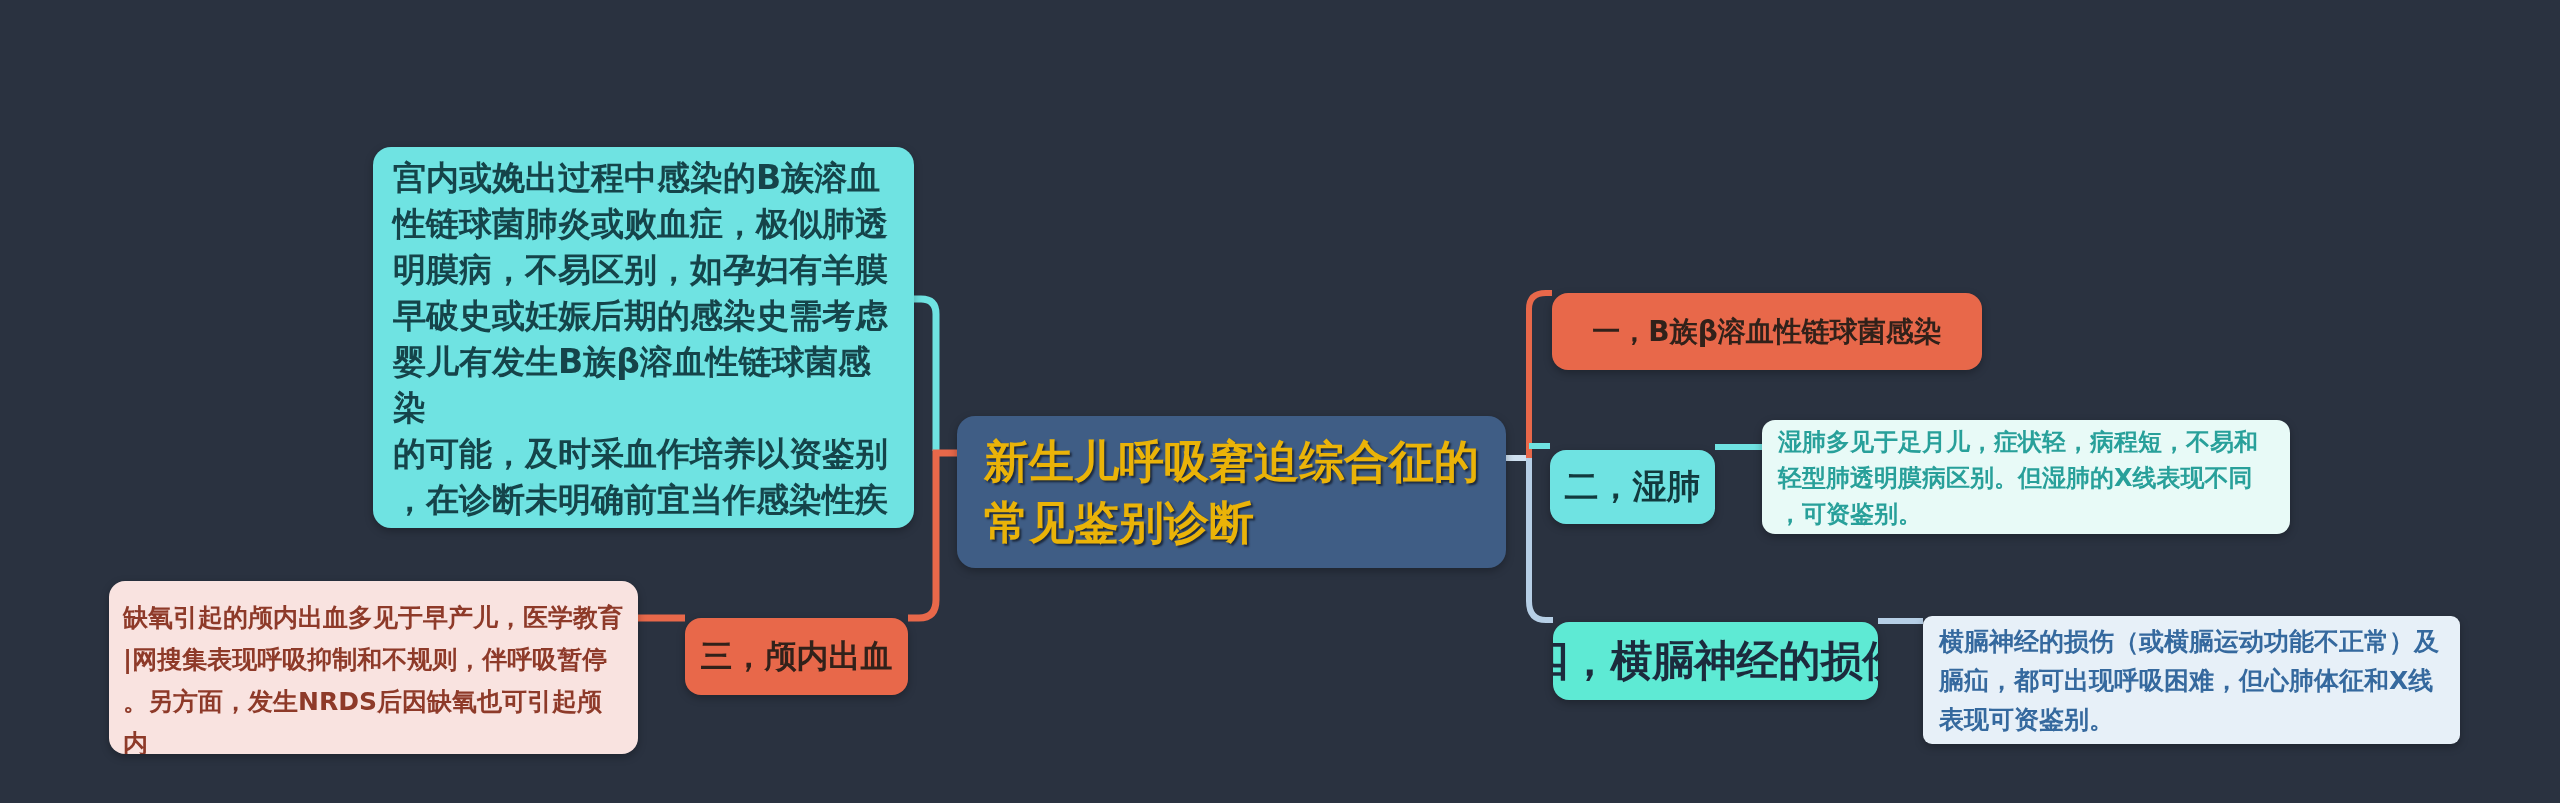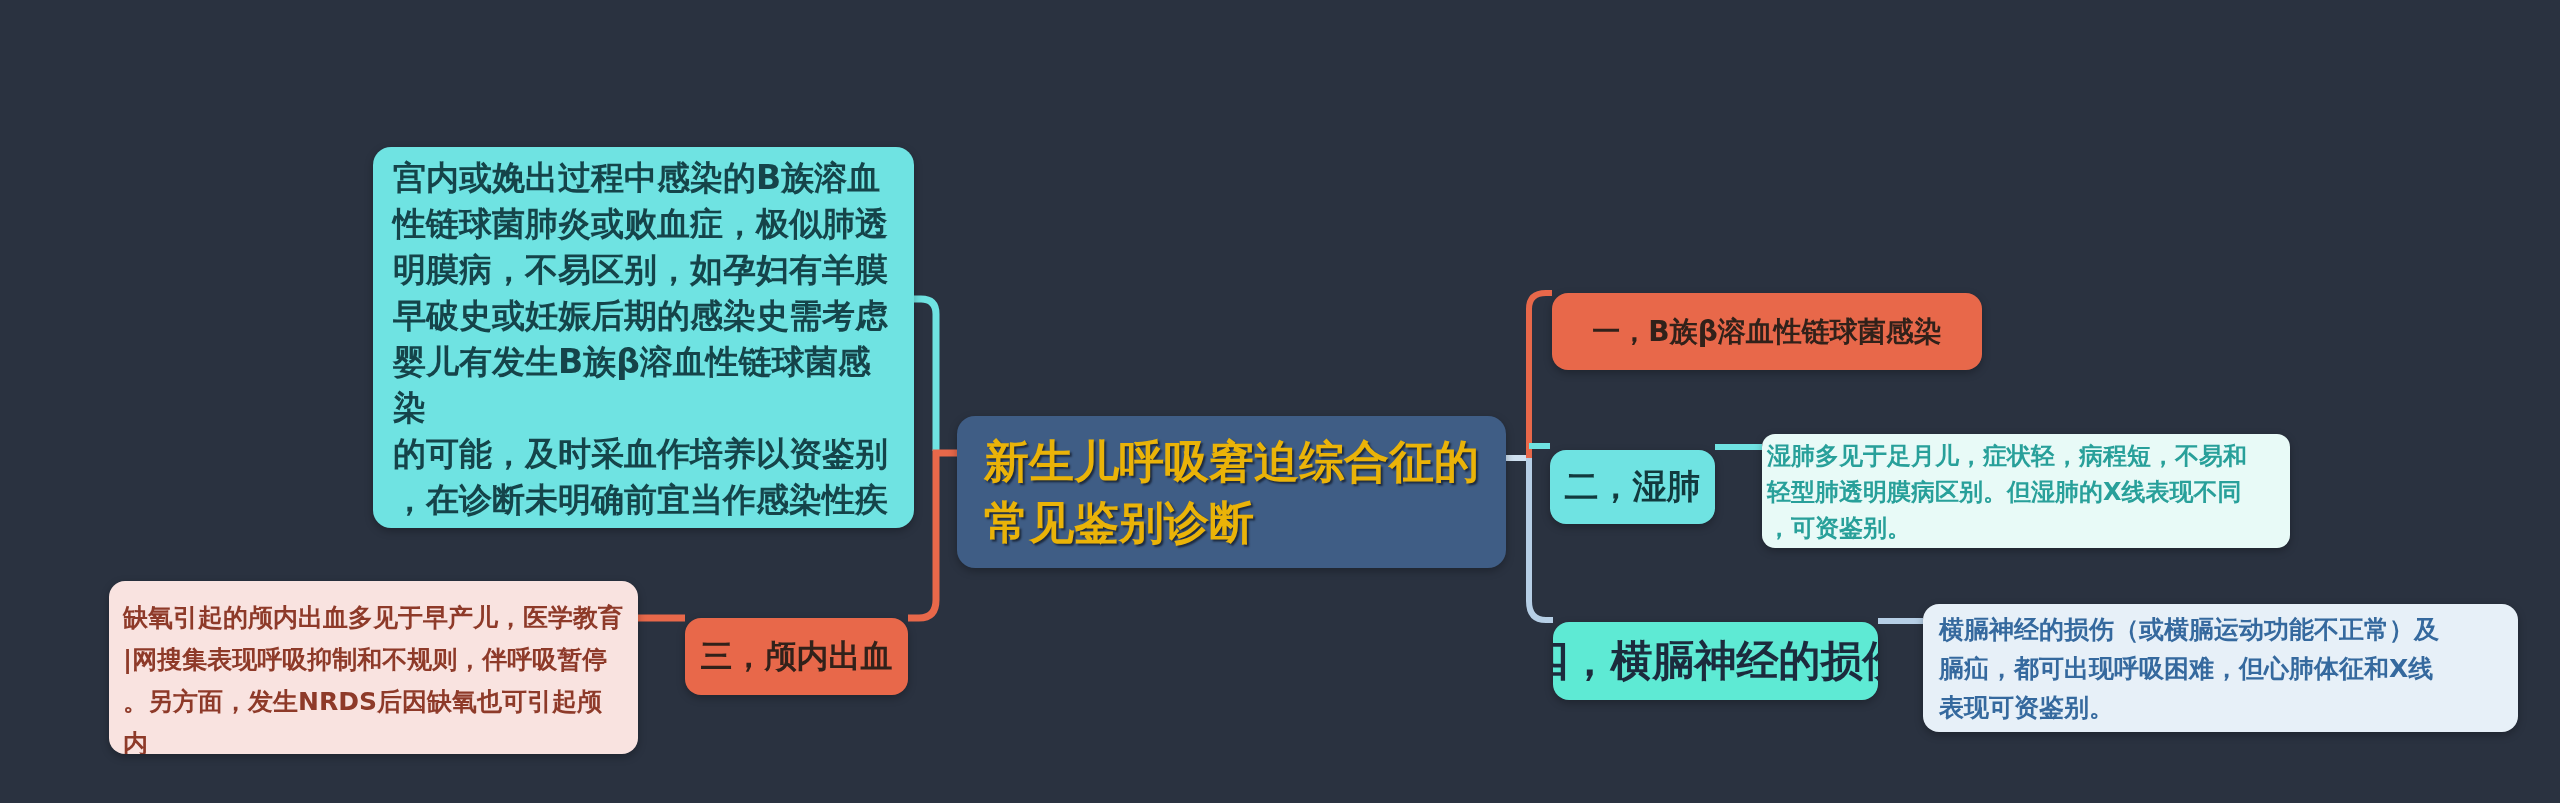--- a/index.html
+++ b/index.html
@@ -52,26 +52,26 @@
   .topic-3{
     left:685px;top:578px;width:223px;height:77px;
     background:#e8684a;color:#31211a;font-size:32px;
   }
   .topic-4{
     left:1553px;top:582px;width:325px;height:78px;
     background:#5eead4;color:#1c2b3d;font-size:42px;
   }
   
   .note-2{
-    left:1762px;top:394px;width:528px;height:114px;border-radius:13px;
+    left:1762px;top:380px;width:528px;height:114px;border-radius:13px;
     background:#e8faf7;color:#28a09a;font-size:24px;line-height:36px;
-    padding:4px 5px;
+    padding:4px 16px;
   }
   .note-4{
-    left:1923px;top:564px;width:595px;height:128px;border-radius:16px;
+    left:1923px;top:576px;width:537px;height:128px;border-radius:9px;
     background:#e7f0f8;color:#35699e;font-size:25px;line-height:39px;
     padding:6px 16px;
   }
 </style>
 </head>
 <body>
 
 <div class="canvas">
 
   <svg class="lines" viewBox="0 0 2560 803">

